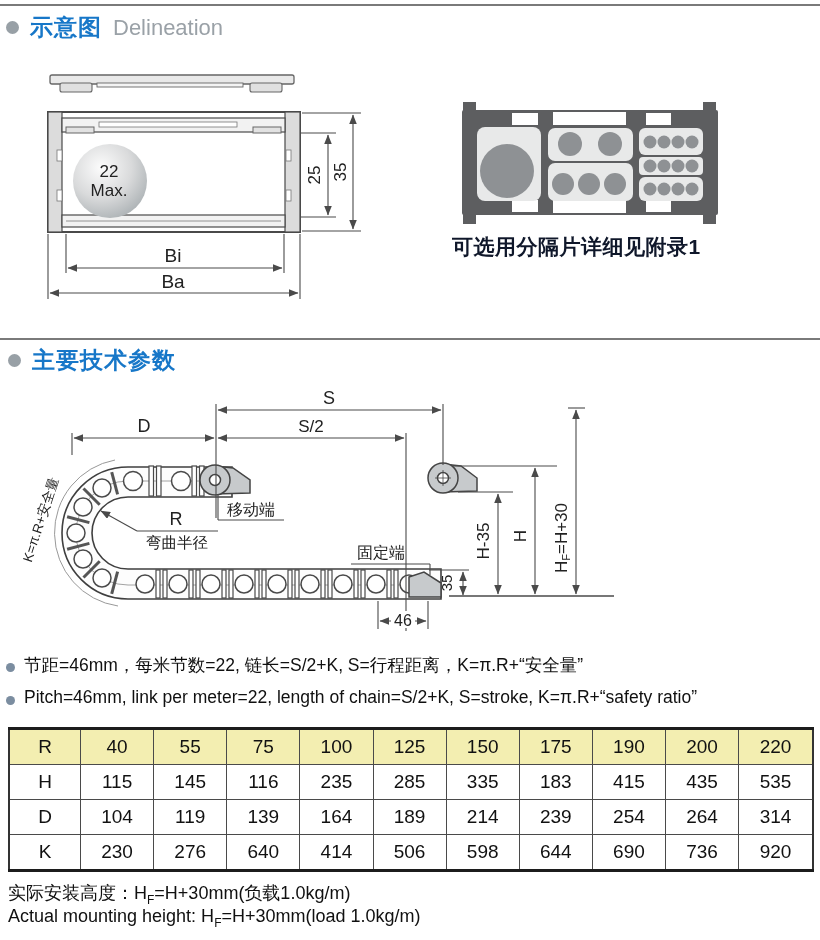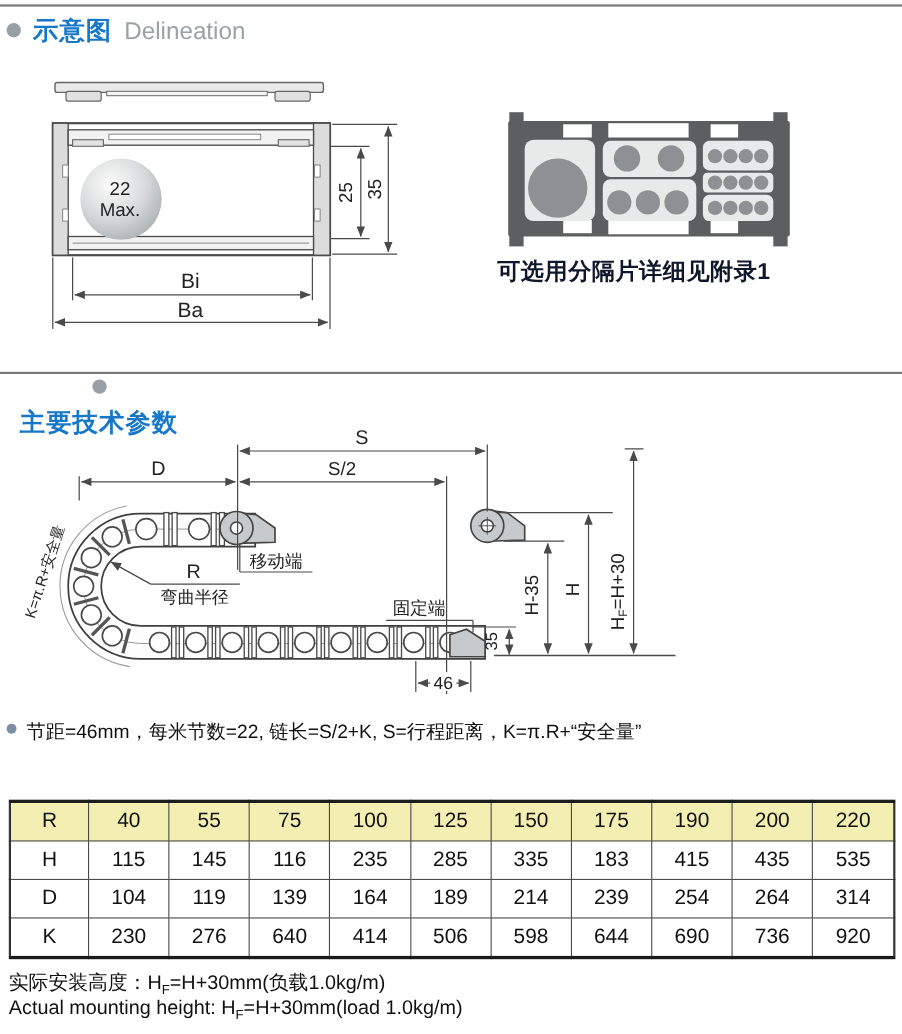--- a/index.html
+++ b/index.html
@@ -5,21 +5,21 @@
   html,body{margin:0;padding:0;background:#fff;}
   .page{position:relative;width:820px;height:940px;background:#ffffff;overflow:hidden;
         font-family:"Liberation Sans","DejaVu Sans",sans-serif;color:#111;}
   .rule{position:absolute;left:0;width:820px;height:2px;background:#7a7a7a;}
   .sec-h{position:absolute;display:flex;align-items:center;gap:11px;}
   .sec-h .dot{width:13px;height:13px;border-radius:50%;background:#98a0a6;flex:none;}
   .t-zh{font-size:23px;font-weight:bold;color:#1777c8;letter-spacing:1px;}
   .t-en{font-size:22px;color:#9aa1a7;}
   .caption{position:absolute;left:452px;top:233px;width:300px;font-size:21px;font-weight:bold;
            color:#0f172a;letter-spacing:0.5px;}
-  .note{position:absolute;left:6px;display:flex;align-items:flex-start;gap:9px;
+  .note{position:absolute;left:6px;display:flex;align-items:center;gap:9px;
         font-size:17.5px;color:#101010;}
   .note .dot{width:9px;height:9px;border-radius:50%;background:#7b8da0;flex:none;margin-top:5px;}
   table.spec{position:absolute;left:8px;top:727px;width:806px;border-collapse:collapse;
              font-size:19px;color:#111;text-align:center;
              border-top:3px solid #1c1c1c;border-bottom:3px solid #1c1c1c;
              border-left:2px solid #333;border-right:2px solid #333;}
   table.spec td{border:1.6px solid #4a4a4a;height:34px;padding:0;}
   table.spec tr.hdr td{background:#f3eeb1;}
   table.spec td.lbl{width:70px;}
   .foot{position:absolute;left:8px;font-size:18px;color:#101010;}
@@ -150,21 +150,21 @@
       <circle cx="650" cy="189" r="6.5"></circle>
         <circle cx="664" cy="189" r="6.5"></circle>
         <circle cx="678" cy="189" r="6.5"></circle>
         <circle cx="692" cy="189" r="6.5"></circle>
     </g>
   </svg>
   <div class="caption">可选用分隔片详细见附录1</div>
 
   <div class="rule" style="top:338px;"></div>
 
-  <div class="sec-h" style="left:18px;top:345px;flex-direction:column;">
+  <div class="sec-h" style="left:8px;top:345px;">
     <span class="dot"></span>
     <span class="t-zh">主要技术参数</span>
   </div>
 
   <svg style="left:20px;top:388px;" width="610" height="252" viewBox="20 388 610 252">
 
     <path d="M115,460 A74,74 0 0 0 118,606" fill="none" stroke="#999" stroke-width="1"></path>
 
     <path d="M232,467 L128,467 A66,66 0 0 0 128,599 L441,599 L441,569 L128,569 A36,36 0 0 1 128,497 L232,497 Z" fill="#fdfdfd" stroke="#3f3f3f" stroke-width="1.6"></path>
     <path d="M250,481 L128,481 A52,52 0 0 0 128,585 L441,585" fill="none" stroke="#8a8a8a" stroke-width="0.8"></path>
@@ -275,20 +275,24 @@
     <text font-size="17" text-anchor="middle" transform="rotate(-90 489 541)" x="489" y="541">H-35</text>
     <text font-size="17" text-anchor="middle" transform="rotate(-90 526 536)" x="526" y="536">H</text>
     <text font-size="17" text-anchor="middle" transform="rotate(-90 567 538)" x="567" y="538"><tspan>H</tspan><tspan font-size="11" dy="3">F</tspan><tspan dy="-3">=H+30</tspan></text>
     <text font-size="15" text-anchor="middle" transform="rotate(-90 452 583)" x="452" y="583">35</text>
     <text x="403" y="626" font-size="16" text-anchor="middle">46</text>
   </svg>
 
   <div class="note" style="top:653px;">
     <span class="dot"></span>
     <span>节距=46mm，每米节数=22, 链长=S/2+K, S=行程距离，K=π.R+“安全量”</span>
+  </div>
+  <div class="note" style="top:687px;">
+    <span class="dot"></span>
+    <span>Pitch=46mm, link per meter=22, length of chain=S/2+K, S=stroke, K=π.R+“safety ratio”</span>
   </div>
 
   <table class="spec">
     <tbody>
         <tr class="hdr">
           <td class="lbl">R</td>
           <td>40</td>
           <td>55</td>
           <td>75</td>
           <td>100</td>

